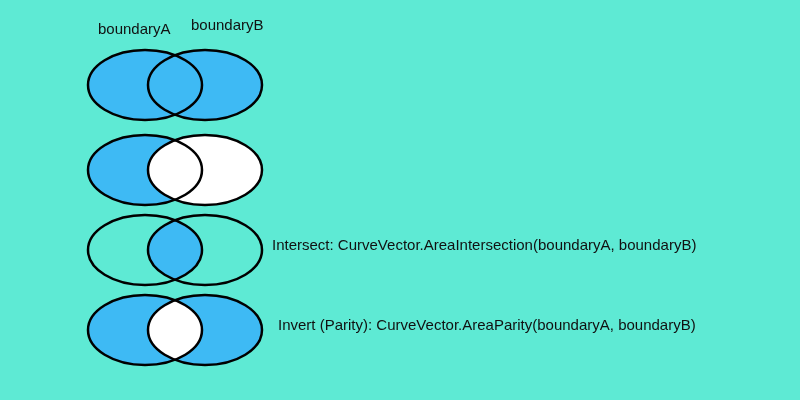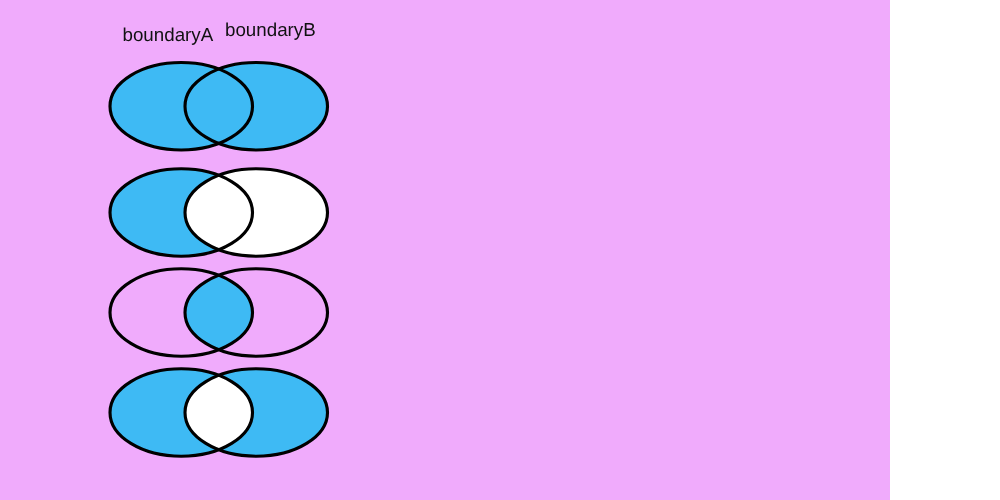--- a/index.html
+++ b/index.html
@@ -1,20 +1,20 @@
 <!DOCTYPE html>
 <html><head>
 <meta charset="utf-8">
 <style>
   html, body { margin: 0; padding: 0; background: #ffffff; }
   .canvas {
     position: relative;
-    width: 712px;
+    width: 800px;
     height: 400px;
-    background: #f0abfc;
+    background: #5eead4;
     overflow: hidden;
     font-family: "Liberation Sans", sans-serif;
     color: #000000;
   }
   .hdr-label {
     position: absolute;
     font-size: 15px;
     white-space: nowrap;
     color: #111111;
   }
@@ -29,21 +29,21 @@
     width: 180px;
     height: 80px;
   }
 </style>
 </head>
 <body>
 
 <div class="canvas">
 
   <span class="hdr-label" style="left:98px; top:20px">boundaryA</span>
-  <span class="hdr-label" style="left:180px; top:16px">boundaryB</span>
+  <span class="hdr-label" style="left:191px; top:16px">boundaryB</span>
 
   <svg class="venn" style="left:86px; top:45px" viewBox="0 0 180 80">
       <defs>
         <clipPath id="lens0">
           <ellipse cx="119" cy="40" rx="57" ry="35"></ellipse>
         </clipPath>
       </defs>
       <ellipse cx="59" cy="40" rx="57" ry="35" fill="#3EBAF4"></ellipse>
       <ellipse cx="119" cy="40" rx="57" ry="35" fill="#3EBAF4"></ellipse>
       <ellipse cx="59" cy="40" rx="57" ry="35" fill="none" stroke="#000000" stroke-width="2.5"></ellipse>
@@ -65,27 +65,29 @@
   <svg class="venn" style="left:86px; top:210px" viewBox="0 0 180 80">
       <defs>
         <clipPath id="lens2">
           <ellipse cx="119" cy="40" rx="57" ry="35"></ellipse>
         </clipPath>
       </defs>
       <ellipse cx="59" cy="40" rx="57" ry="35" fill="#3EBAF4" clip-path="url(#lens2)"></ellipse>
       <ellipse cx="59" cy="40" rx="57" ry="35" fill="none" stroke="#000000" stroke-width="2.5"></ellipse>
       <ellipse cx="119" cy="40" rx="57" ry="35" fill="none" stroke="#000000" stroke-width="2.5"></ellipse>
     </svg>
+  <span class="op-label" style="left:272px; top:236px">Intersect: CurveVector.AreaIntersection(boundaryA, boundaryB)</span>
 
   <svg class="venn" style="left:86px; top:290px" viewBox="0 0 180 80">
       <defs>
         <clipPath id="lens3">
           <ellipse cx="119" cy="40" rx="57" ry="35"></ellipse>
         </clipPath>
       </defs>
       <ellipse cx="59" cy="40" rx="57" ry="35" fill="#3EBAF4"></ellipse>
       <ellipse cx="119" cy="40" rx="57" ry="35" fill="#3EBAF4"></ellipse>
       <ellipse cx="59" cy="40" rx="57" ry="35" fill="#FFFFFF" clip-path="url(#lens3)"></ellipse>
       <ellipse cx="59" cy="40" rx="57" ry="35" fill="none" stroke="#000000" stroke-width="2.5"></ellipse>
       <ellipse cx="119" cy="40" rx="57" ry="35" fill="none" stroke="#000000" stroke-width="2.5"></ellipse>
     </svg>
+  <span class="op-label" style="left:278px; top:316px">Invert (Parity): CurveVector.AreaParity(boundaryA, boundaryB)</span>
 
 </div>
 
 </body></html>

